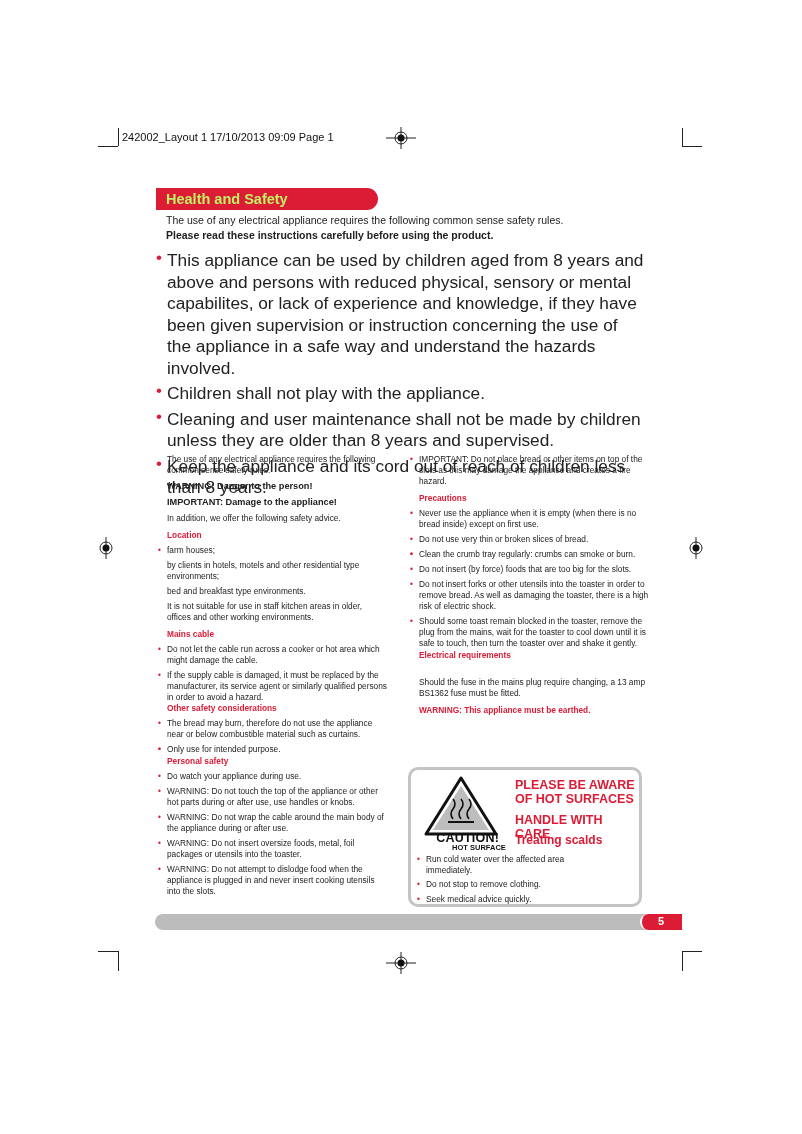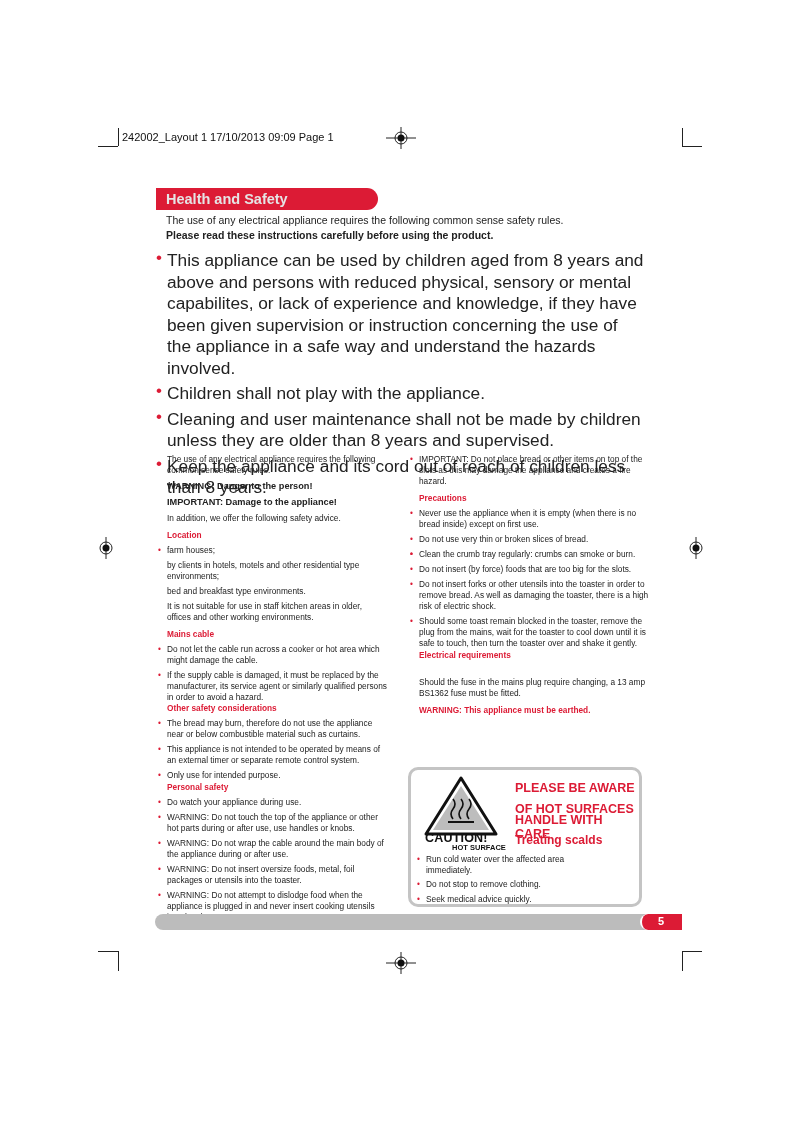--- a/index.html
+++ b/index.html
@@ -3,36 +3,36 @@
 <meta charset="utf-8">
 <style>
   html,body{margin:0;padding:0;background:#fff;}
   body{width:802px;height:1134px;position:relative;overflow:hidden;font-family:"Liberation Sans",sans-serif;color:#222;}
   .abs{position:absolute;}
   .crop-h{position:absolute;height:1px;background:#222;}
   .crop-v{position:absolute;width:1px;background:#222;}
   .slug{position:absolute;left:122px;top:131px;font-size:11px;color:#111;}
   .reg{position:absolute;width:22px;height:22px;}
   .title-bar{position:absolute;left:156px;top:188px;width:222px;height:22px;background:#dc1b35;border-radius:0 12px 12px 0;}
-  .title-bar span{position:absolute;left:10px;top:3px;color:#e5e5e5;font-weight:bold;font-size:14.5px;}
+  .title-bar span{position:absolute;left:10px;top:3px;color:#bef264;font-weight:bold;font-size:14.5px;}
   .intro{position:absolute;left:166px;top:213px;font-size:10.5px;line-height:15px;width:480px;}
   .intro .b{font-weight:bold;}
   .big{position:absolute;left:156px;width:490px;font-size:17.3px;line-height:21.5px;}
   .big .li{position:relative;padding-left:11px;margin-bottom:4px;}
   .big .dot{position:absolute;left:0;top:-3px;color:#dc1b35;font-size:17px;}
   .col{position:absolute;font-size:8.3px;line-height:11px;}
   .col p{margin:0 0 4px 0;}
   .col .h{color:#dc1b35;font-weight:bold;margin:6px 0 4px 9px;}
   .col .ind{padding-left:9px;}
   .col .bullet{position:relative;padding-left:9px;text-indent:0;}
   .col .bullet .bd{position:absolute;left:0;top:0;color:#dc1b35;}
   .col .bold{font-weight:bold;font-size:9.2px;padding-left:9px;margin:5px 0;}
   .warnred{color:#dc1b35;font-weight:bold;}
   .hotbox{position:absolute;left:408px;top:767px;width:234px;height:140px;border:3px solid #c4c4c4;border-radius:10px;box-sizing:border-box;}
-  .hot-t1{position:absolute;left:104px;top:8px;color:#dc1b35;font-weight:bold;font-size:12.5px;line-height:21px;}
+  .hot-t1{position:absolute;left:104px;top:8px;color:#dc1b35;font-weight:bold;font-size:12.5px;line-height:14px;}
   .hot-t2{position:absolute;left:104px;top:43px;color:#dc1b35;font-weight:bold;font-size:12.5px;}
   .hot-t3{position:absolute;left:104px;top:63px;color:#dc1b35;font-weight:bold;font-size:12px;}
   .hot-list{position:absolute;left:6px;top:84px;font-size:8.3px;line-height:10.5px;width:200px;}
   .hot-list .bullet{position:relative;padding-left:9px;margin-bottom:4px;}
   .hot-list .bd{position:absolute;left:0;top:0;color:#dc1b35;}
   .footer-bar{position:absolute;left:155px;top:914px;width:490px;height:16px;background:#bcbcbc;border-radius:8px 0 0 8px;}
   .page-tab{position:absolute;left:640px;top:914px;width:40px;height:16px;background:#dc1b35;border-radius:8px 0 0 8px;border-left:2px solid #fff;}
   .page-tab span{position:absolute;left:16px;top:1px;color:#fff;font-weight:bold;font-size:11px;}
 </style>
 </head>
@@ -97,21 +97,21 @@
   <div class="bullet"><span class="bd">•</span></div>
   <p class="ind">farm houses;</p>
   <p class="ind">by clients in hotels, motels and other residential type environments;</p>
   <p class="ind">bed and breakfast type environments.</p>
   <p class="ind">It is not suitable for use in staff kitchen areas in older, offices and other working environments.</p>
   <p class="h">Mains cable</p>
   <div class="bullet" style="margin-bottom:4px"><span class="bd">•</span><span>Do not let the cable run across a cooker or hot area which might damage the cable.</span></div>
   <div class="bullet"><span class="bd">•</span><span>If the supply cable is damaged, it must be replaced by the manufacturer, its service agent or similarly qualified persons in order to avoid a hazard.</span></div>
   <p class="h" style="margin-top:0">Other safety considerations</p>
   <div class="bullet" style="margin-bottom:4px"><span class="bd">•</span><span>The bread may burn, therefore do not use the appliance near or below combustible material such as curtains.</span></div>
-  <div class="bullet" style="margin-bottom:4px"><span class="bd">•</span><span>This appliance is not intended to be operated by means of an external timer or separate remote control system.</span></div>
+  <div class="bullet" style="margin-bottom:4px"><span class="bd">•</span></div>
   <div class="bullet"><span class="bd">•</span><span>Only use for intended purpose.</span></div>
   <p class="h" style="margin-top:1px">Personal safety</p>
   <div class="bullet" style="margin-bottom:4px"><span class="bd">•</span><span>Do watch your appliance during use.</span></div>
   <div class="bullet" style="margin-bottom:4px"><span class="bd">•</span><span>WARNING: Do not touch the top of the appliance or other hot parts during or after use, use handles or knobs.</span></div>
   <div class="bullet" style="margin-bottom:4px"><span class="bd">•</span><span>WARNING: Do not wrap the cable around the main body of the appliance during or after use.</span></div>
   <div class="bullet" style="margin-bottom:4px"><span class="bd">•</span><span>WARNING: Do not insert oversize foods, metal, foil packages or utensils into the toaster.</span></div>
   <div class="bullet"><span class="bd">•</span><span>WARNING: Do not attempt to dislodge food when the appliance is plugged in and never insert cooking utensils into the slots.</span></div>
 </div>
 
 <div class="col" style="left:410px;top:454px;width:240px;">
@@ -131,21 +131,21 @@
 
 <div class="hotbox">
   <svg class="abs" style="left:12px;top:5px;" width="76" height="62" viewBox="0 0 76 62">
     <polygon points="38,3 73,59 3,59" fill="#fff" stroke="#111" stroke-width="3" stroke-linejoin="round"></polygon>
     <polygon points="38,11 66,55 10,55" fill="#bdbdbd"></polygon>
     <path d="M30 44 q-4 -5 0 -10 q4 -5 0 -10" fill="none" stroke="#111" stroke-width="1.6"></path>
     <path d="M38 44 q-4 -5 0 -10 q4 -5 0 -10" fill="none" stroke="#111" stroke-width="1.6"></path>
     <path d="M46 44 q-4 -5 0 -10 q4 -5 0 -10" fill="none" stroke="#111" stroke-width="1.6"></path>
     <line x1="25" y1="47" x2="51" y2="47" stroke="#111" stroke-width="2"></line>
   </svg>
-  <div class="abs" style="left:14px;top:61px;width:74px;text-align:left;font-weight:900;font-size:12.5px;color:#111;letter-spacing:0.2px;">CAUTION!</div>
+  <div class="abs" style="left:14px;top:61px;width:74px;text-align:right;font-weight:900;font-size:12.5px;color:#111;letter-spacing:0.2px;">CAUTION!</div>
   <div class="abs" style="left:31px;top:73px;width:74px;text-align:center;font-weight:bold;font-size:7.5px;color:#111;">HOT SURFACE</div>
   <div class="hot-t1" style="width:120px;">PLEASE BE AWARE OF HOT SURFACES</div>
   <div class="hot-t2">HANDLE WITH CARE</div>
   <div class="hot-t3">Treating scalds</div>
   <div class="hot-list">
     <div class="bullet" style="width:160px"><span class="bd">•</span><span>Run cold water over the affected area immediately.</span></div>
     <div class="bullet"><span class="bd">•</span><span>Do not stop to remove clothing.</span></div>
     <div class="bullet"><span class="bd">•</span><span>Seek medical advice quickly.</span></div>
   </div>
 </div>

